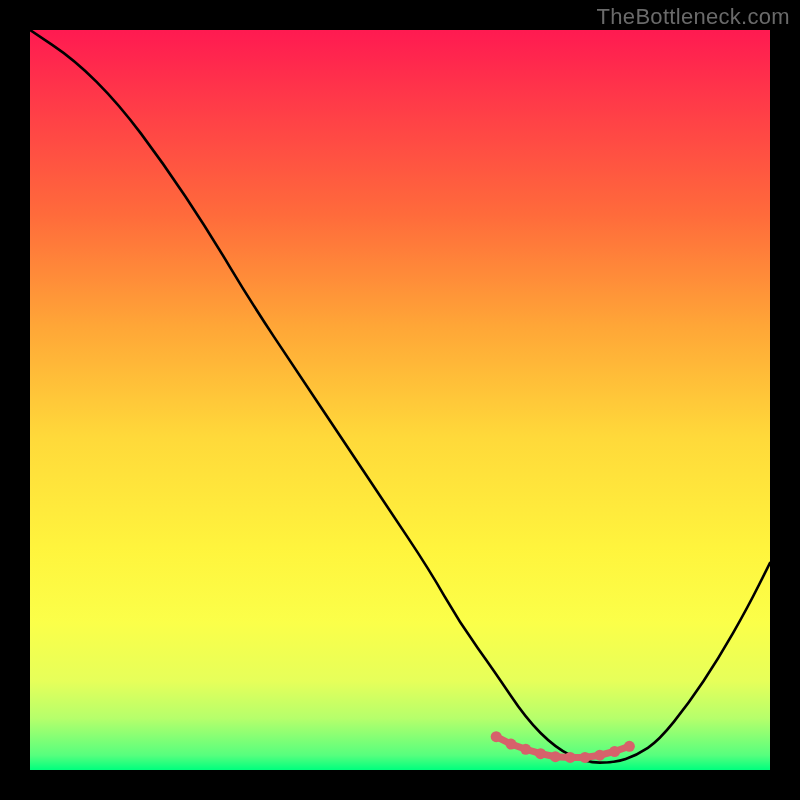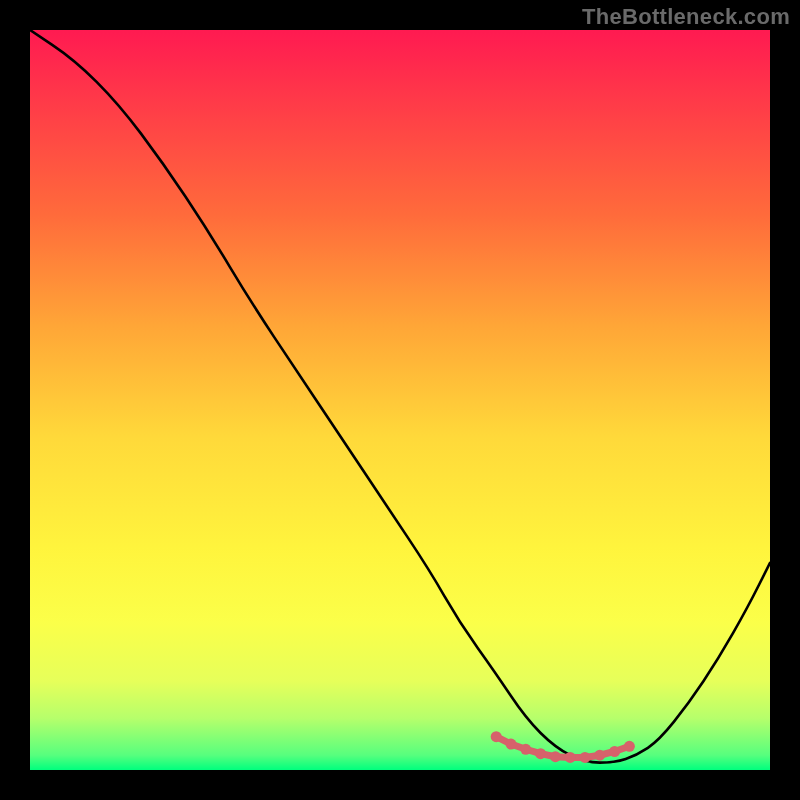--- a/index.html
+++ b/index.html
@@ -37,21 +37,21 @@
       #57ff7e 98%,
       #00ff7e 100%
     );
   }
   .watermark {
     position: absolute;
     top: 4px;
     right: 10px;
     color: #6a6a6a;
     font-size: 22px;
-    font-weight: 700;
+    font-weight: 400;
     letter-spacing: 0.3px;
     user-select: none;
   }
   svg.curve {
     position: absolute;
     left: 0;
     top: 0;
     width: 740px;
     height: 740px;
   }

